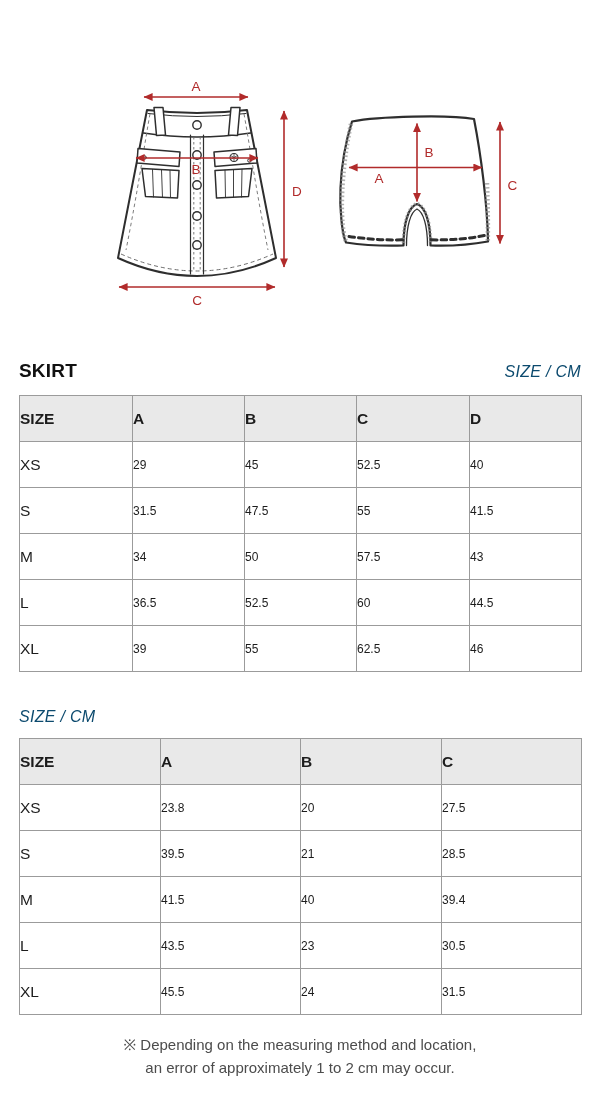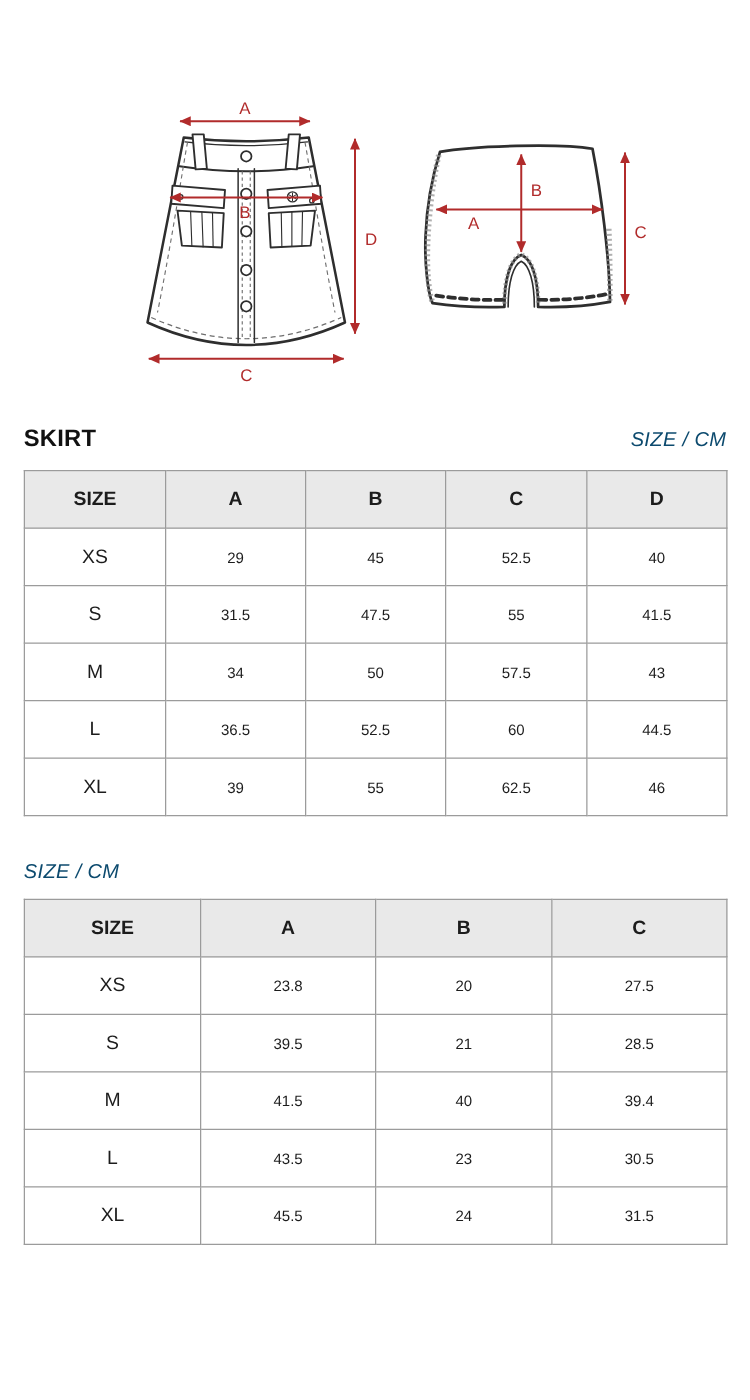--- a/index.html
+++ b/index.html
@@ -3,31 +3,31 @@
 <meta charset="utf-8">
 <style>
   html,body{margin:0;padding:0;background:#ffffff;}
   body{width:600px;height:1120px;font-family:"Liberation Sans", sans-serif;-webkit-font-smoothing:antialiased;}
   .page{position:relative;width:600px;height:1120px;overflow:hidden;background:#fff;}
 
   .diagram-wrap{width:600px;height:330px;}
 
   .section{margin:0 0 0 19px;width:562px;}
   .sec-head{display:flex;justify-content:space-between;align-items:baseline;}
-  .sec-head.first{margin-top:11px;}
+  .sec-head.first{margin-top:30px;}
   .sec-head.second{margin-top:36px;}
   .sec-title{margin:0;font-size:19px;font-weight:700;color:#111;letter-spacing:.2px;}
   .unit-label{font-size:16px;color:#0c4a6e;letter-spacing:.3px;font-style:italic;}
 
   table.sizetable{border-collapse:collapse;table-layout:fixed;width:562px;background:#fff;}
   table.sizetable.t1{margin-top:13px;}
   table.sizetable.t2{margin-top:12px;}
   .sizetable th,.sizetable td{
     border:1px solid #9b9b9b;height:45px;padding:0;
-    text-align:center;vertical-align:middle;color:#1c1c1c;
+    text-align:left;vertical-align:middle;color:#1c1c1c;
   }
   .sizetable thead th{background:#e9e9e9;font-size:15.5px;font-weight:700;}
   .sizetable tbody th{font-size:15.5px;font-weight:400;background:#fff;}
   .sizetable tbody td{font-size:12px;font-weight:400;}
 
   .footnote{margin:18px 0 0 0;text-align:center;font-size:15px;line-height:23px;color:#4c4c4c;}
   .footnote span{display:block;}
 
   
   .garment{stroke:#2e2e2e;fill:none;stroke-linejoin:round;stroke-linecap:round;}
@@ -240,14 +240,18 @@
         <tr>
           <th>XL</th>
           <td>45.5</td>
           <td>24</td>
           <td>31.5</td>
         </tr>
       </tbody>
     </table>
   </div>
 
+  <p class="footnote">
+    <span>※ Depending on the measuring method and location,</span>
+    <span>an error of approximately 1 to 2 cm may occur.</span>
+  </p>
 
 </div>
 
 </body></html>

